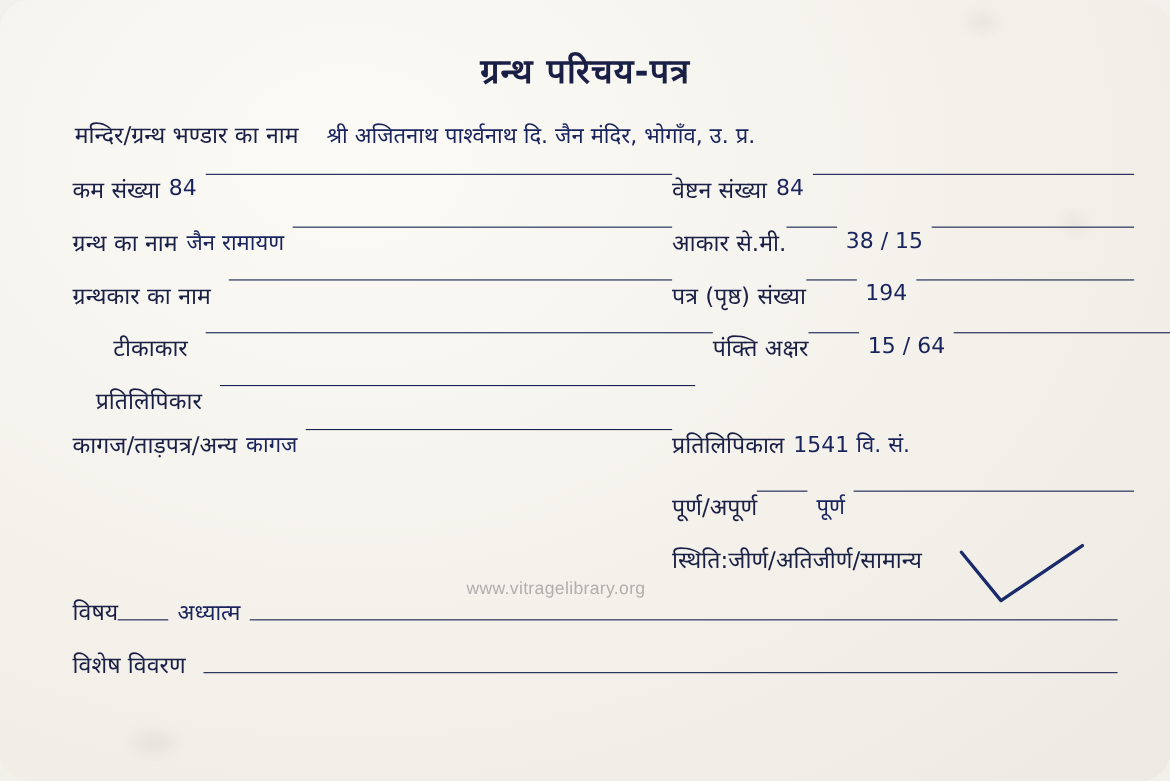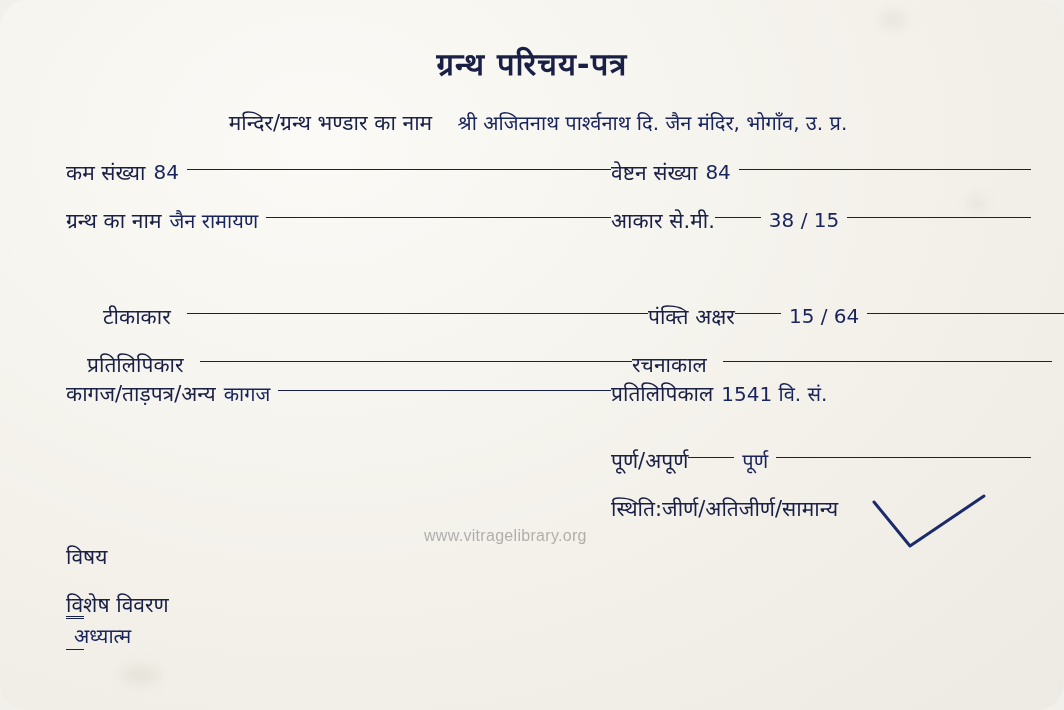--- a/index.html
+++ b/index.html
@@ -42,42 +42,41 @@
     font-size: 31px;
     font-weight: bold;
     color: #1a1f45;
     letter-spacing: 1px;
     font-family: "DejaVu Sans", sans-serif;
   }
 
   #temple-line {
     position: absolute;
     top: 108px;
-    left: 52px;
+    left: 68px;
     width: 980px;
     font-size: 23px;
     color: #1a1f45;
     white-space: nowrap;
-    text-align: center;
   }
   #temple-line .lbl { font-weight: normal; }
   #temple-line .val { margin-left: 10px; }
 
   .row {
     position: absolute;
     left: 66px;
     width: 950px;
     height: 46px;
   }
 
   .cell {
     position: absolute;
     top: 0;
     display: flex;
-    align-items: center;
+    align-items: flex-start;
     white-space: nowrap;
   }
   .cell-left  { left: 0; width: 545px; }
   .cell-right { left: 545px; width: 420px; }
 
   .lbl {
     font-size: 21px;
     color: #1a1f45;
     flex: 0 0 auto;
   }
@@ -95,21 +94,20 @@
   }
   .rule.tiny  { flex: 0 0 46px; }
 
   
   .fullrule {
     position: absolute;
     left: 0;
     width: 950px;
     display: flex;
     align-items: baseline;
-    flex-direction: column;
   }
 
   #watermark {
     position: absolute;
     left: 424px;
     top: 527px;
     font-size: 16px;
     color: rgba(120, 120, 120, 0.55);
     font-family: "Liberation Sans", sans-serif;
     letter-spacing: 0.3px;
@@ -161,20 +159,33 @@
       <span class="rule"></span>
     </div>
     <div class="cell cell-right">
       <span class="lbl">आकार से.मी.</span>
       <span class="rule tiny"></span>
       <span class="val">38 / 15</span>
       <span class="rule"></span>
     </div>
   </div>
 
+  <div class="row" style="top:254px;">
+    <div class="cell cell-left">
+      <span class="lbl">ग्रन्थकार का नाम</span>
+      <span class="val"></span>
+      <span class="rule"></span>
+    </div>
+    <div class="cell cell-right">
+      <span class="lbl">पत्र (पृष्ठ) संख्या</span>
+      <span class="rule tiny"></span>
+      <span class="val">194</span>
+      <span class="rule"></span>
+    </div>
+  </div>
 
   <div class="row" style="top:302px;margin-left:37px;">
     <div class="cell cell-left">
       <span class="lbl">टीकाकार</span>
       <span class="val"></span>
       <span class="rule"></span>
     </div>
     <div class="cell cell-right">
       <span class="lbl">पंक्ति अक्षर</span>
       <span class="rule tiny"></span>
@@ -182,28 +193,23 @@
       <span class="rule"></span>
     </div>
   </div>
 
   <div class="row" style="top:350px;margin-left:21px;">
     <div class="cell cell-left">
       <span class="lbl">प्रतिलिपिकार</span>
       <span class="val"></span>
       <span class="rule"></span>
     </div>
-    <div class="cell cell-right">
-      <span class="lbl">रचनाकाल</span>
-      <span class="val"></span>
-      <span class="rule"></span>
-    </div>
-  </div>
-
-  <div class="row" style="top:379px;">
+  </div>
+
+  <div class="row" style="top:390px;">
     <div class="cell cell-left">
       <span class="lbl">कागज/ताड़पत्र/अन्य</span>
       <span class="val">कागज</span>
       <span class="rule"></span>
     </div>
     <div class="cell cell-right">
       <span class="lbl">प्रतिलिपिकाल</span>
       <span class="val">1541 वि. सं.</span>
     </div>
   </div>

